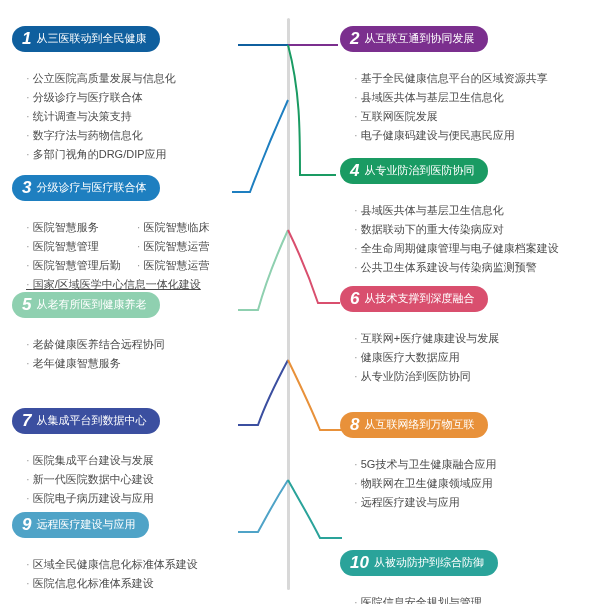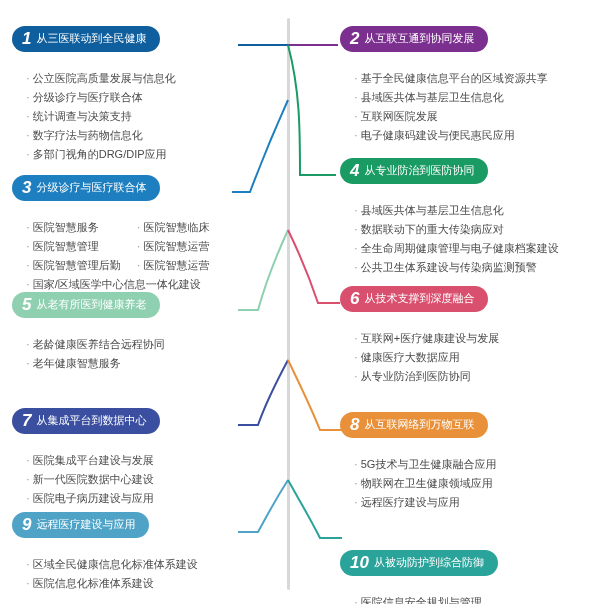--- a/index.html
+++ b/index.html
@@ -39,21 +39,21 @@
 
   .bullets{
     margin-top:17px;
     font-size:11px;color:#4a4a4a;line-height:1.72;
   }
   .bullets .b{white-space:nowrap;}
   .bullets .b::before{content:"· ";color:#9a9a9a;}
 
   
   .bullets.two{display:grid;grid-template-columns:auto auto;column-gap:16px;}
-  .bullets.two .wide{grid-column:1 / span 2;}
+  .bullets.two .wide{grid-column:1 / span 2;text-decoration:underline;}
 
   
   .left{text-align:left;}
   .left .bullets{padding-left:14px;}
   .right .bullets{padding-left:14px;}
 
   
   svg.conn{position:absolute;left:0;top:0;width:600px;height:604px;pointer-events:none;}
 </style>
 </head>

